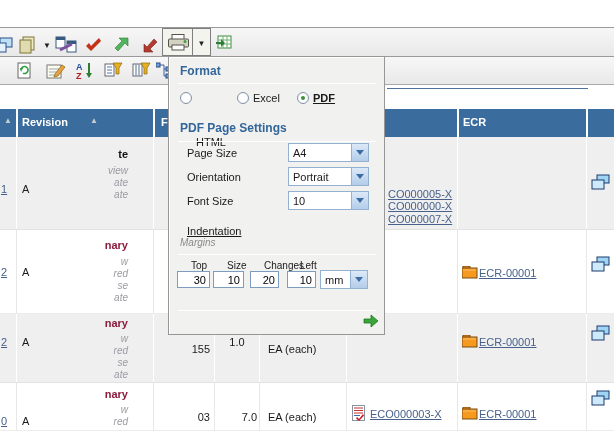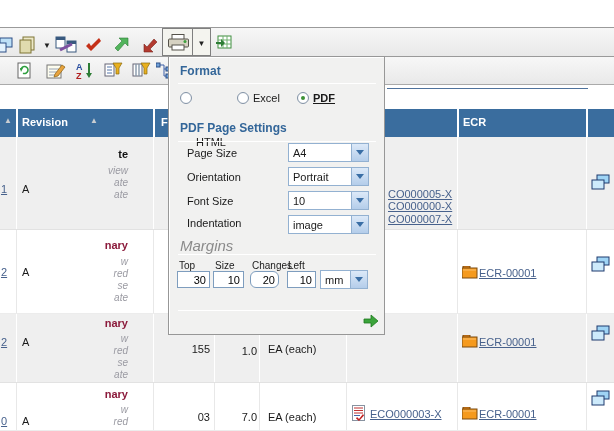--- a/index.html
+++ b/index.html
@@ -52,21 +52,21 @@
   .radio-lbl { position:absolute; top:35px; cursor:pointer; }
   .radio-lbl.sel { font-weight:bold; text-decoration:underline; }
   .fld-lbl { position:absolute; left:18px; }
   .selbox { position:absolute; left:119px; width:81px; height:19px; background:#fff;
     border:1px solid #93B1D1; cursor:pointer; }
   .selbox .val { position:absolute; left:4px; top:3px; }
   .selbox .chv { position:absolute; right:0; top:0; width:17px; height:17px;
     background:linear-gradient(#dce9f8,#b4cdea); border-left:1px solid #93B1D1; }
   .selbox .chv::after { content:""; position:absolute; left:4px; top:6px;
     border-left:4px solid transparent; border-right:4px solid transparent; border-top:5px solid #3A6EA5; }
-  .m-lbl { position:absolute; top:203px; font-size:10px; }
+  .m-lbl { position:absolute; top:203px; font-size:10px;margin-left:12px; }
   .m-in { position:absolute; top:214px; height:17px; border:1px solid #7E9DBE; background:#fff;
     font-family:"Liberation Sans",sans-serif; font-size:11px; text-align:right; padding-right:3px; }
   .go-btn { position:absolute; left:194px; top:257px; width:16px; height:14px; cursor:pointer; }
 </style>
 </head>
 <body>
 
 <div class="screen">
 
   <div class="tbrow tb1">
@@ -248,21 +248,21 @@
     <span class="cell lnk" style="left:1px;top:22px;">2</span>
     <span class="cell" style="left:22px;top:22px;">A</span>
     <div class="cell phase" style="top:3px;">
       <div class="pb">nary</div>
       <div class="pl" style="margin-top:3px;">w</div>
       <div class="pl">red</div>
       <div class="pl">se</div>
       <div class="pl">ate</div>
     </div>
     <span class="cell numcell" style="left:160px;top:29px;width:50px;">155</span>
-    <span class="cell numcell" style="left:217px;top:31px;width:40px;">1.0</span>
+    <span class="cell numcell" style="left:217px;top:22px;width:40px;text-align:center;">1.0</span>
     <span class="cell" style="left:268px;top:29px;">EA (each)</span>
     <span class="cell" style="left:462px;top:21px;">
       <svg width="16" height="13">
           <rect x="1" y="0" width="7" height="5" fill="#E8861A" stroke="#7A4A10"></rect>
           <rect x="0" y="2" width="15" height="10" fill="#F59A1E" stroke="#7A4A10"></rect>
           <path d="M1,4 h13" stroke="#FBBE6A" stroke-width="1"></path>
         </svg>
     </span>
     <span class="cell lnk" style="left:479px;top:22px;">ECR-00001</span>
     <span class="cell" style="left:591px;top:11px;">
@@ -338,36 +338,32 @@
     <span class="fld-lbl" style="top:114px;">Orientation</span>
     <div class="selbox" style="top:110px;">
       <span class="val">Portrait</span>
         <span class="chv"></span>
     </div>
     <span class="fld-lbl" style="top:138px;">Font Size</span>
     <div class="selbox" style="top:134px;">
       <span class="val">10</span>
         <span class="chv"></span>
     </div>
-    <span class="fld-lbl" style="top:160px;">Indentation</span>
-    <div class="selbox" style="top:158px;">
-      <span class="val">image</span>
-        <span class="chv"></span>
-    </div>
-
-    <div class="dlg-sect" style="top:180px;color:#8a8a8a;font-style:italic;font-weight:normal;font-size:15px;">Margins</div>
+    <span class="fld-lbl" style="top:168px;text-decoration:underline;">Indentation</span>
+
+    <div class="dlg-sect" style="top:180px;color:#8a8a8a;font-style:italic;font-weight:normal;font-size:10px;">Margins</div>
     <div class="dlg-hr gray" style="top:197px;"></div>
 
     <span class="m-lbl" style="left:10px;">Top</span>
     <span class="m-lbl" style="left:46px;">Size</span>
     <span class="m-lbl" style="left:83px;">Changes</span>
     <span class="m-lbl" style="left:119px;">Left</span>
     <input class="m-in" style="left: 8px; width: 33px;" value="30">
     <input class="m-in" style="left: 44px; width: 31px;" value="10">
-    <input class="m-in" style="left: 81px; width: 29px; border-radius: 6px;" value="20">
+    <input class="m-in" style="left: 81px; width: 29px;" value="20">
     <input class="m-in" style="left: 118px; width: 29px;" value="10">
     <div class="selbox" style="left:151px;top:213px;width:48px;">
       <span class="val">mm</span>
         <span class="chv"></span>
     </div>
 
     <div class="dlg-hr gray" style="top:253px;"></div>
     <span class="go-btn">
       <svg width="16" height="14">
           <polygon points="1,5 8,5 8,1 15,7 8,13 8,9 1,9" fill="#3BA43B" stroke="#1E7A1E" stroke-width="0.8"></polygon>

